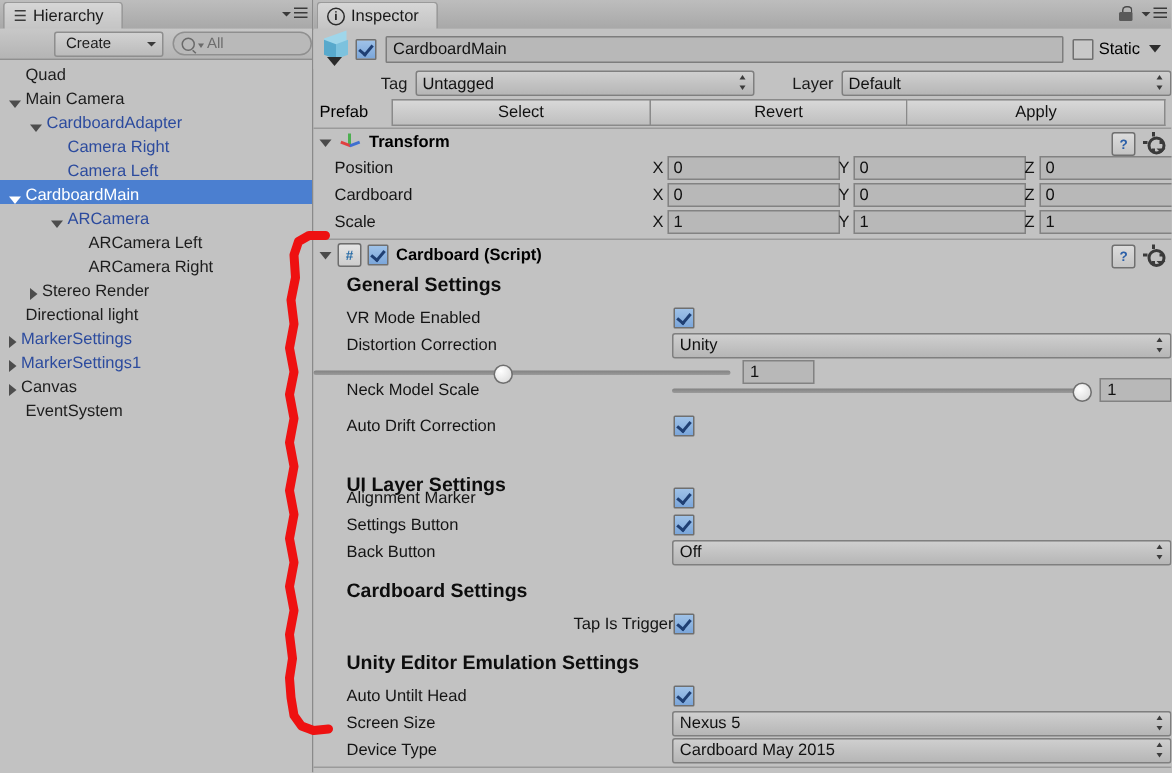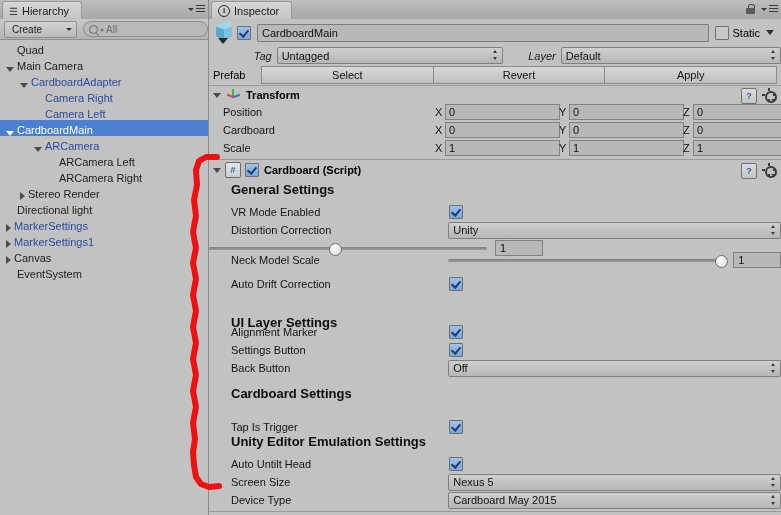--- a/index.html
+++ b/index.html
@@ -55,21 +55,21 @@
     position: absolute; left: 0; right: 0; top: 19px; height: 20px;
     background: linear-gradient(to bottom, #c8c8c8 0%, #b4b4b4 100%);
     border-bottom: 1px solid #8f8f8f;
     display: flex; align-items: center; padding-left: 4px;
   }
   .create-btn {
     height: 15px; min-width: 52px; padding: 0 12px 0 7px;
     background: linear-gradient(to bottom, #d2d2d2 0%, #bbbbbb 100%);
     border: 1px solid #8e8e8e; border-radius: 2px;
     display: flex; align-items: center; position: relative;
-    font-size: 10px; color: #1c1c1c;
+    font-size: 10px; color: #1c1c1c; margin-left: 32px;
   }
   .create-btn .caret {
     position: absolute; right: 4px; top: 6px;
     width: 0; height: 0; border-left: 3px solid transparent;
     border-right: 3px solid transparent; border-top: 3px solid #3a3a3a;
   }
   .hier-search {
     margin-left: 6px; height: 14px; width: 128px;
     background: #b9b9b9; border: 1px solid #8f8f8f;
     border-radius: 8px;
@@ -179,21 +179,21 @@
   .static-caret {
     width: 0; height: 0; border-left: 4px solid transparent;
     border-right: 4px solid transparent; border-top: 5px solid #2e2e2e;
     margin-left: 3px; margin-right: 3px;
   }
 
   .tag-row {
     position: absolute; left: 0; right: 0; top: 27px; height: 19px;
     display: flex; align-items: center;
   }
-  .lbl-right { text-align: right; font-size: 11px; color: #1a1a1a; font-style: italic; }
+  .lbl-right { text-align: right; font-size: 11px; color: #1a1a1a; }
   .dropdown {
     height: 15px; background: linear-gradient(to bottom, #cfcfcf, #b6b6b6);
     border: 1px solid #7f7f7f; border-radius: 2px;
     display: flex; align-items: center; padding-left: 4px;
     position: relative; font-size: 11px; color: #111;
   }
   .dropdown .updown {
     position: absolute; right: 4px; top: 2px; width: 5px; height: 11px;
   }
   .dropdown .updown::before {
@@ -620,21 +620,21 @@
             <span class="cb on"></span>
           </div>
           <div class="prop-row" style="top: 341px;">
             <span class="prop-label">Back Button</span>
             <span class="dropdown" style="width: 328px;">
               <span>Off</span>
               <span class="updown"></span>
             </span>
           </div>
           <div class="section-head" style="top: 367px;">Cardboard Settings</div>
-          <div class="prop-row" style="top: 400px;">
+          <div class="prop-row" style="top: 389px; text-align: right;">
             <span class="prop-label">Tap Is Trigger</span>
             <span class="cb on"></span>
           </div>
           <div class="section-head" style="top: 415px;">Unity Editor Emulation Settings</div>
           <div class="prop-row" style="top: 437px;">
             <span class="prop-label">Auto Untilt Head</span>
             <span class="cb on"></span>
           </div>
           <div class="prop-row" style="top: 455px;">
             <span class="prop-label">Screen Size</span>

